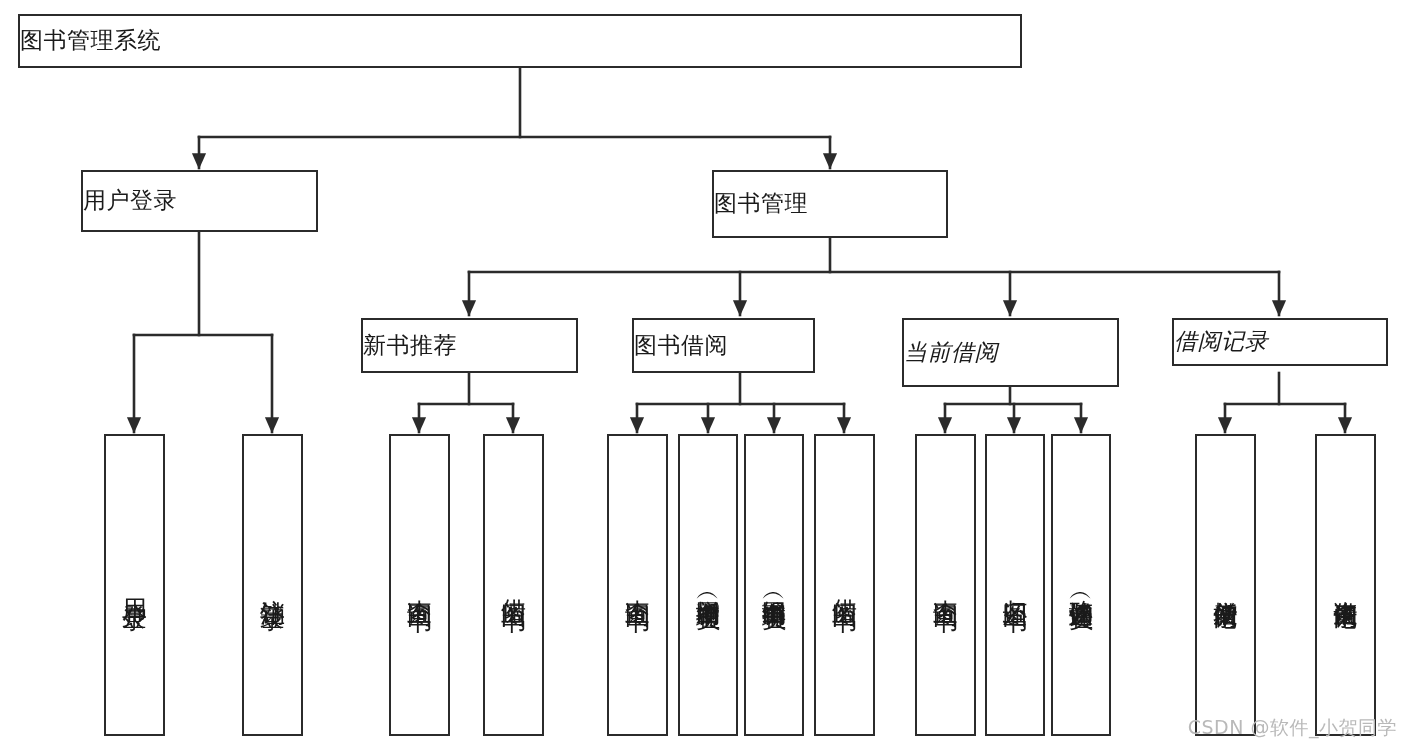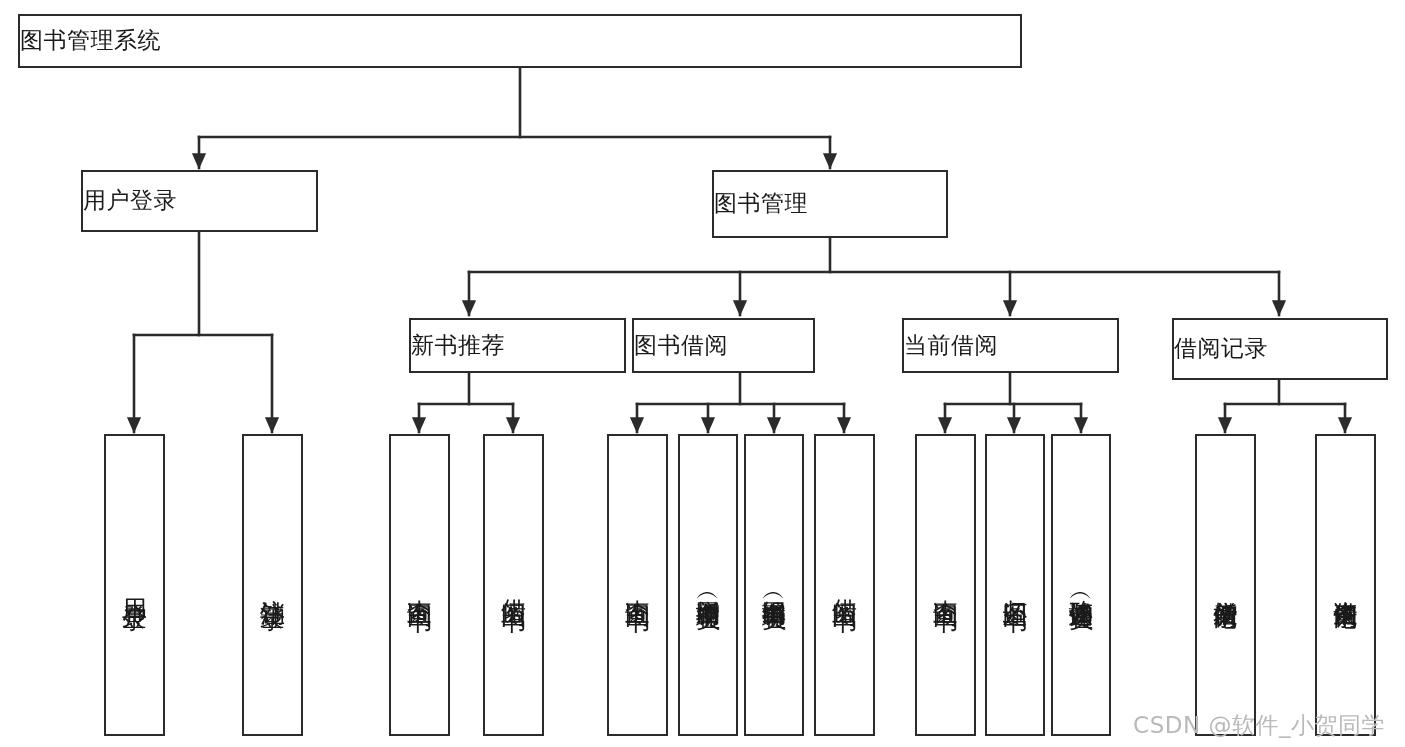--- a/index.html
+++ b/index.html
@@ -61,23 +61,23 @@
     letter-spacing: 3px;
     line-height: 1;
     white-space: nowrap;
   }
   .node.vert.tight .node-label {
     font-size: 24px;
     letter-spacing: 1px;
   }
   .watermark {
     position: absolute;
-    right: 20px;
+    right: 8px;
     bottom: 6px;
-    font-size: 23px;
+    font-size: 19px;
     color: #b9b9b9;
     letter-spacing: 0.5px;
     white-space: nowrap;
     user-select: none;
   }
 </style>
 </head>
 <body>
 
 <div id="diagram-root">
@@ -136,30 +136,30 @@
     <span class="node-label">图书管理系统</span>
   </div>
 
   <div class="node horiz" style="left:81px; top:170px; width:237px; height:62px;">
     <span class="node-label">用户登录</span>
   </div>
   <div class="node horiz" style="left:712px; top:170px; width:236px; height:68px;">
     <span class="node-label">图书管理</span>
   </div>
 
-  <div class="node horiz" style="left:361px; top:318px; width:217px; height:55px;margin-left:48px;">
+  <div class="node horiz" style="left:361px; top:318px; width:217px; height:55px;">
     <span class="node-label">新书推荐</span>
   </div>
   <div class="node horiz" style="left:632px; top:318px; width:183px; height:55px;">
     <span class="node-label">图书借阅</span>
   </div>
-  <div class="node horiz" style="left:902px; top:318px; width:217px; height:55px;">
+  <div class="node horiz" style="left:902px; top:318px; width:217px; height:69px;font-style:italic;">
     <span class="node-label">当前借阅</span>
   </div>
-  <div class="node horiz" style="left:1172px; top:318px; width:216px; height:62px;">
+  <div class="node horiz" style="left:1172px; top:318px; width:216px; height:48px;font-style:italic;">
     <span class="node-label">借阅记录</span>
   </div>
 
   <div class="node vert" style="left:104px; top:434px; width:61px; height:302px;">
     <span class="node-label">用户登录</span>
   </div>
   <div class="node vert" style="left:242px; top:434px; width:61px; height:302px;">
     <span class="node-label">注销登录</span>
   </div>
 

